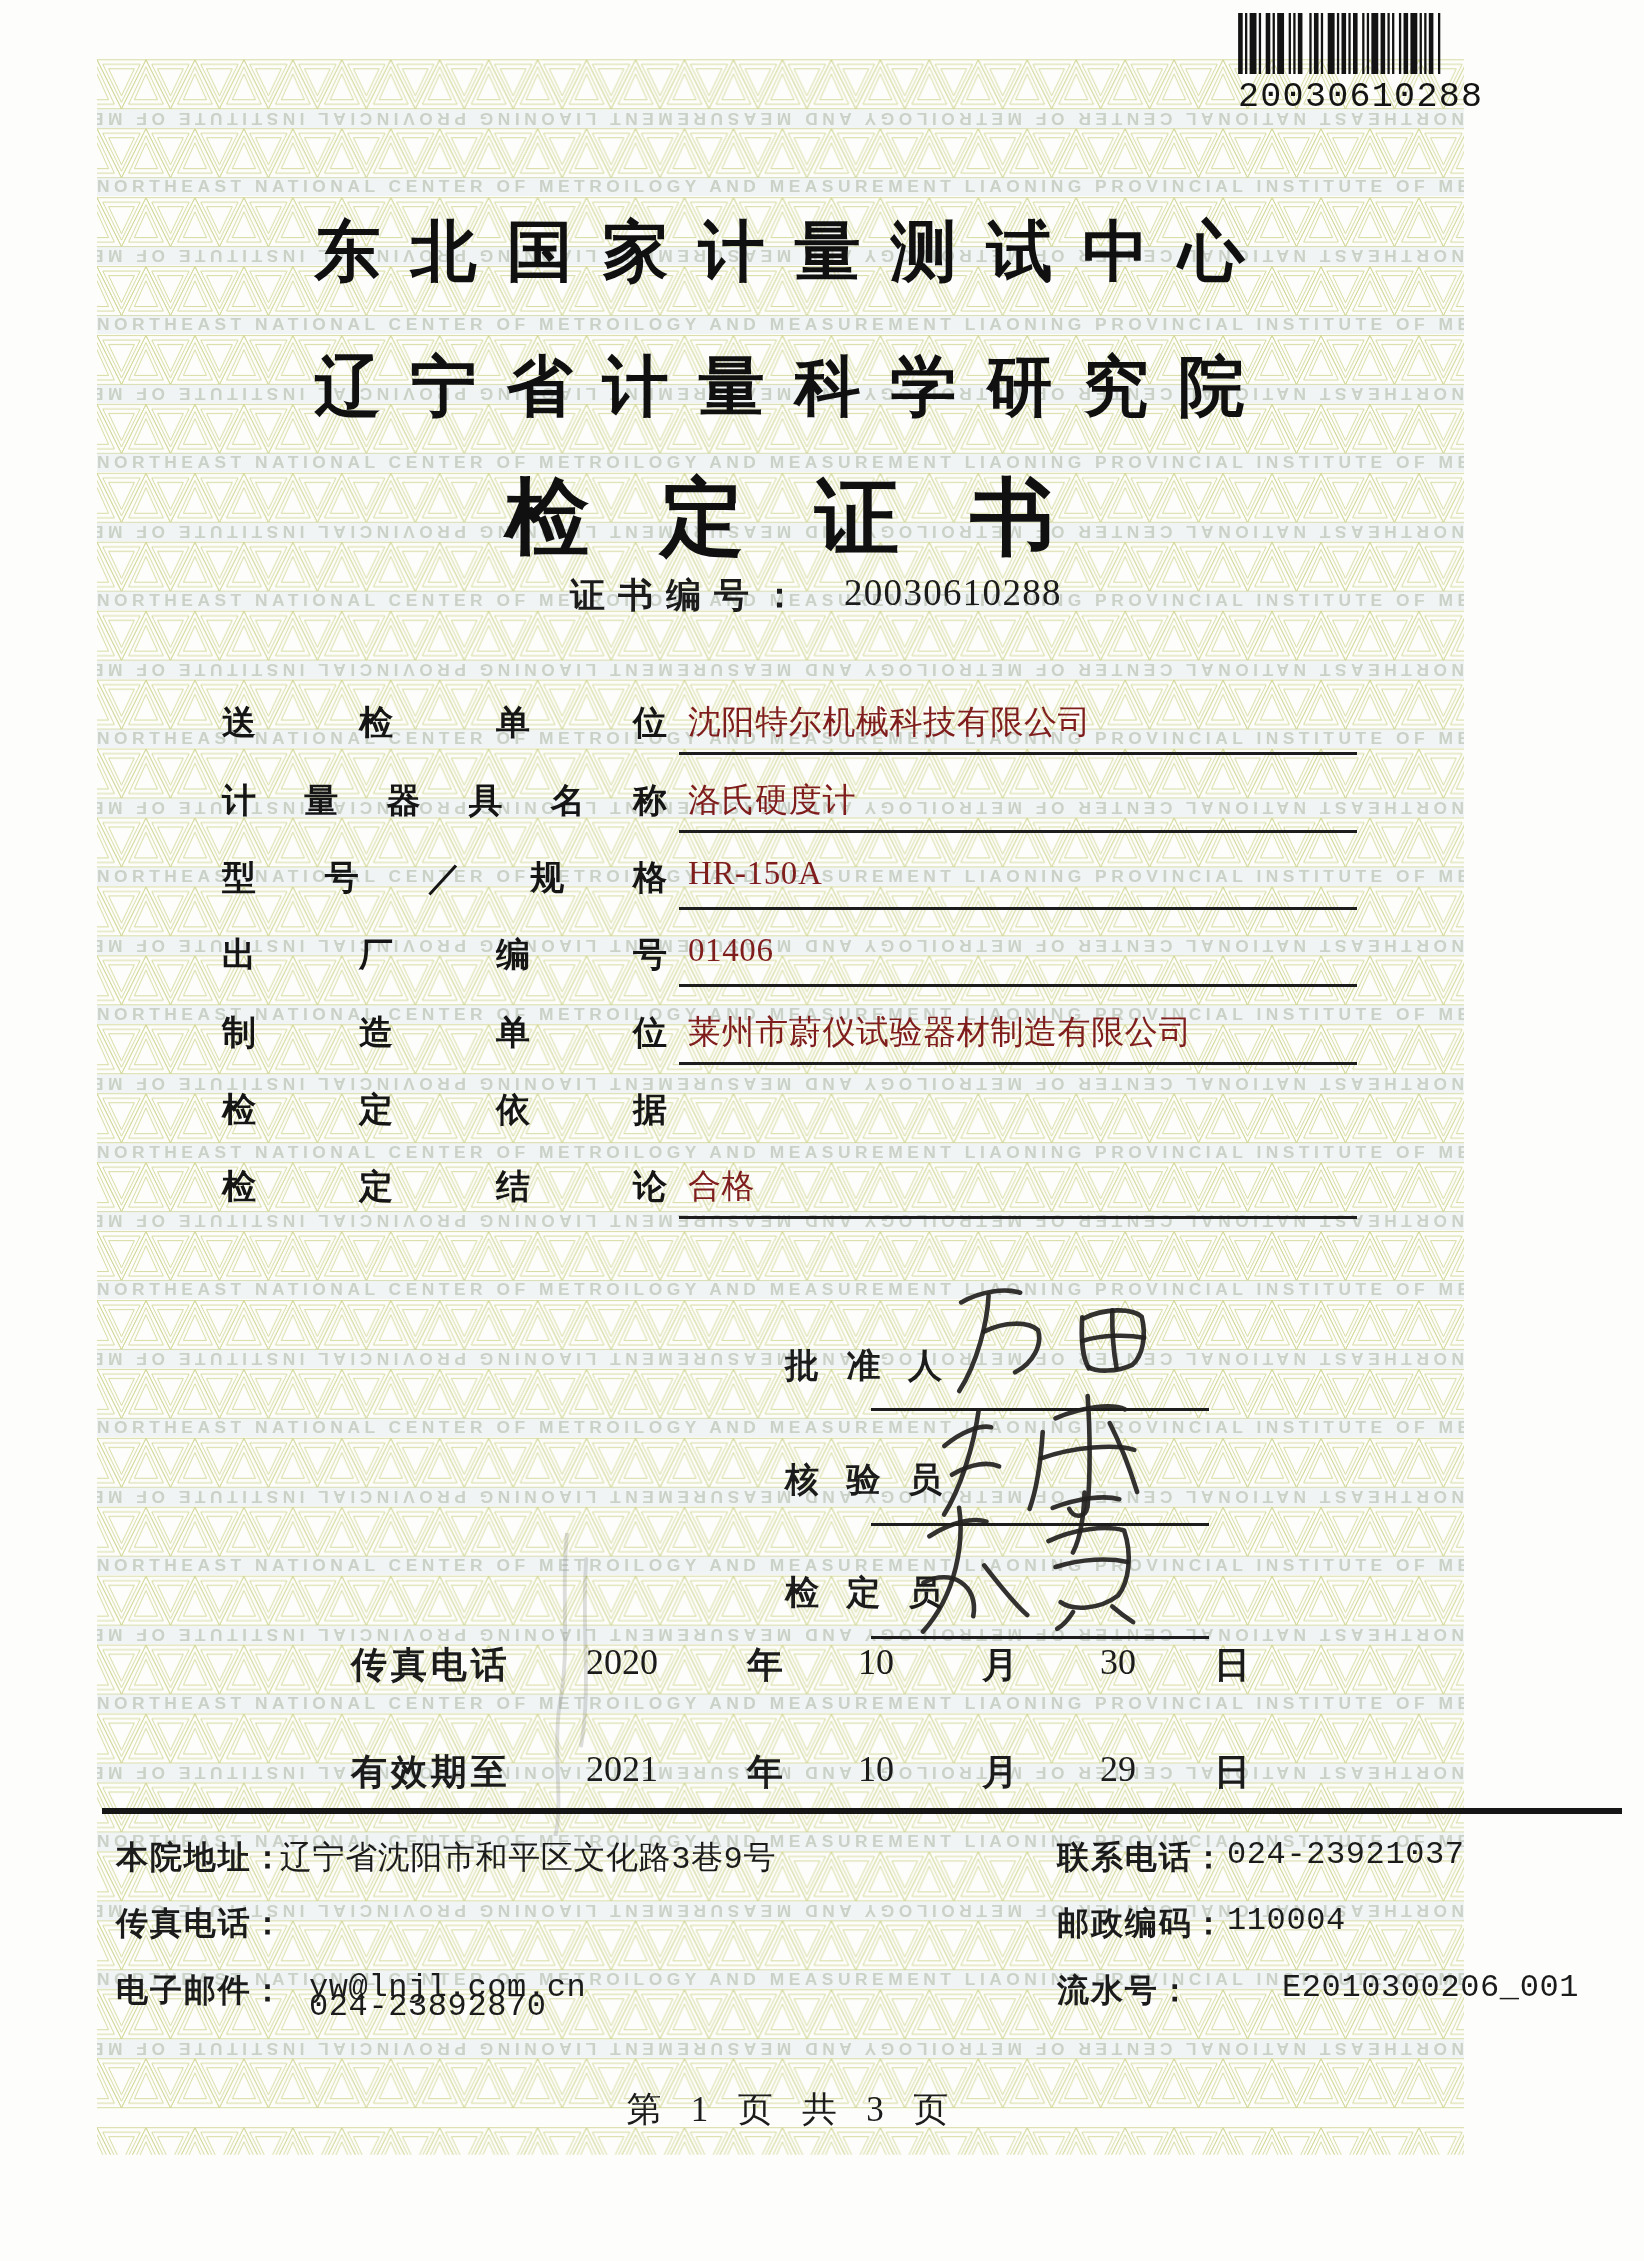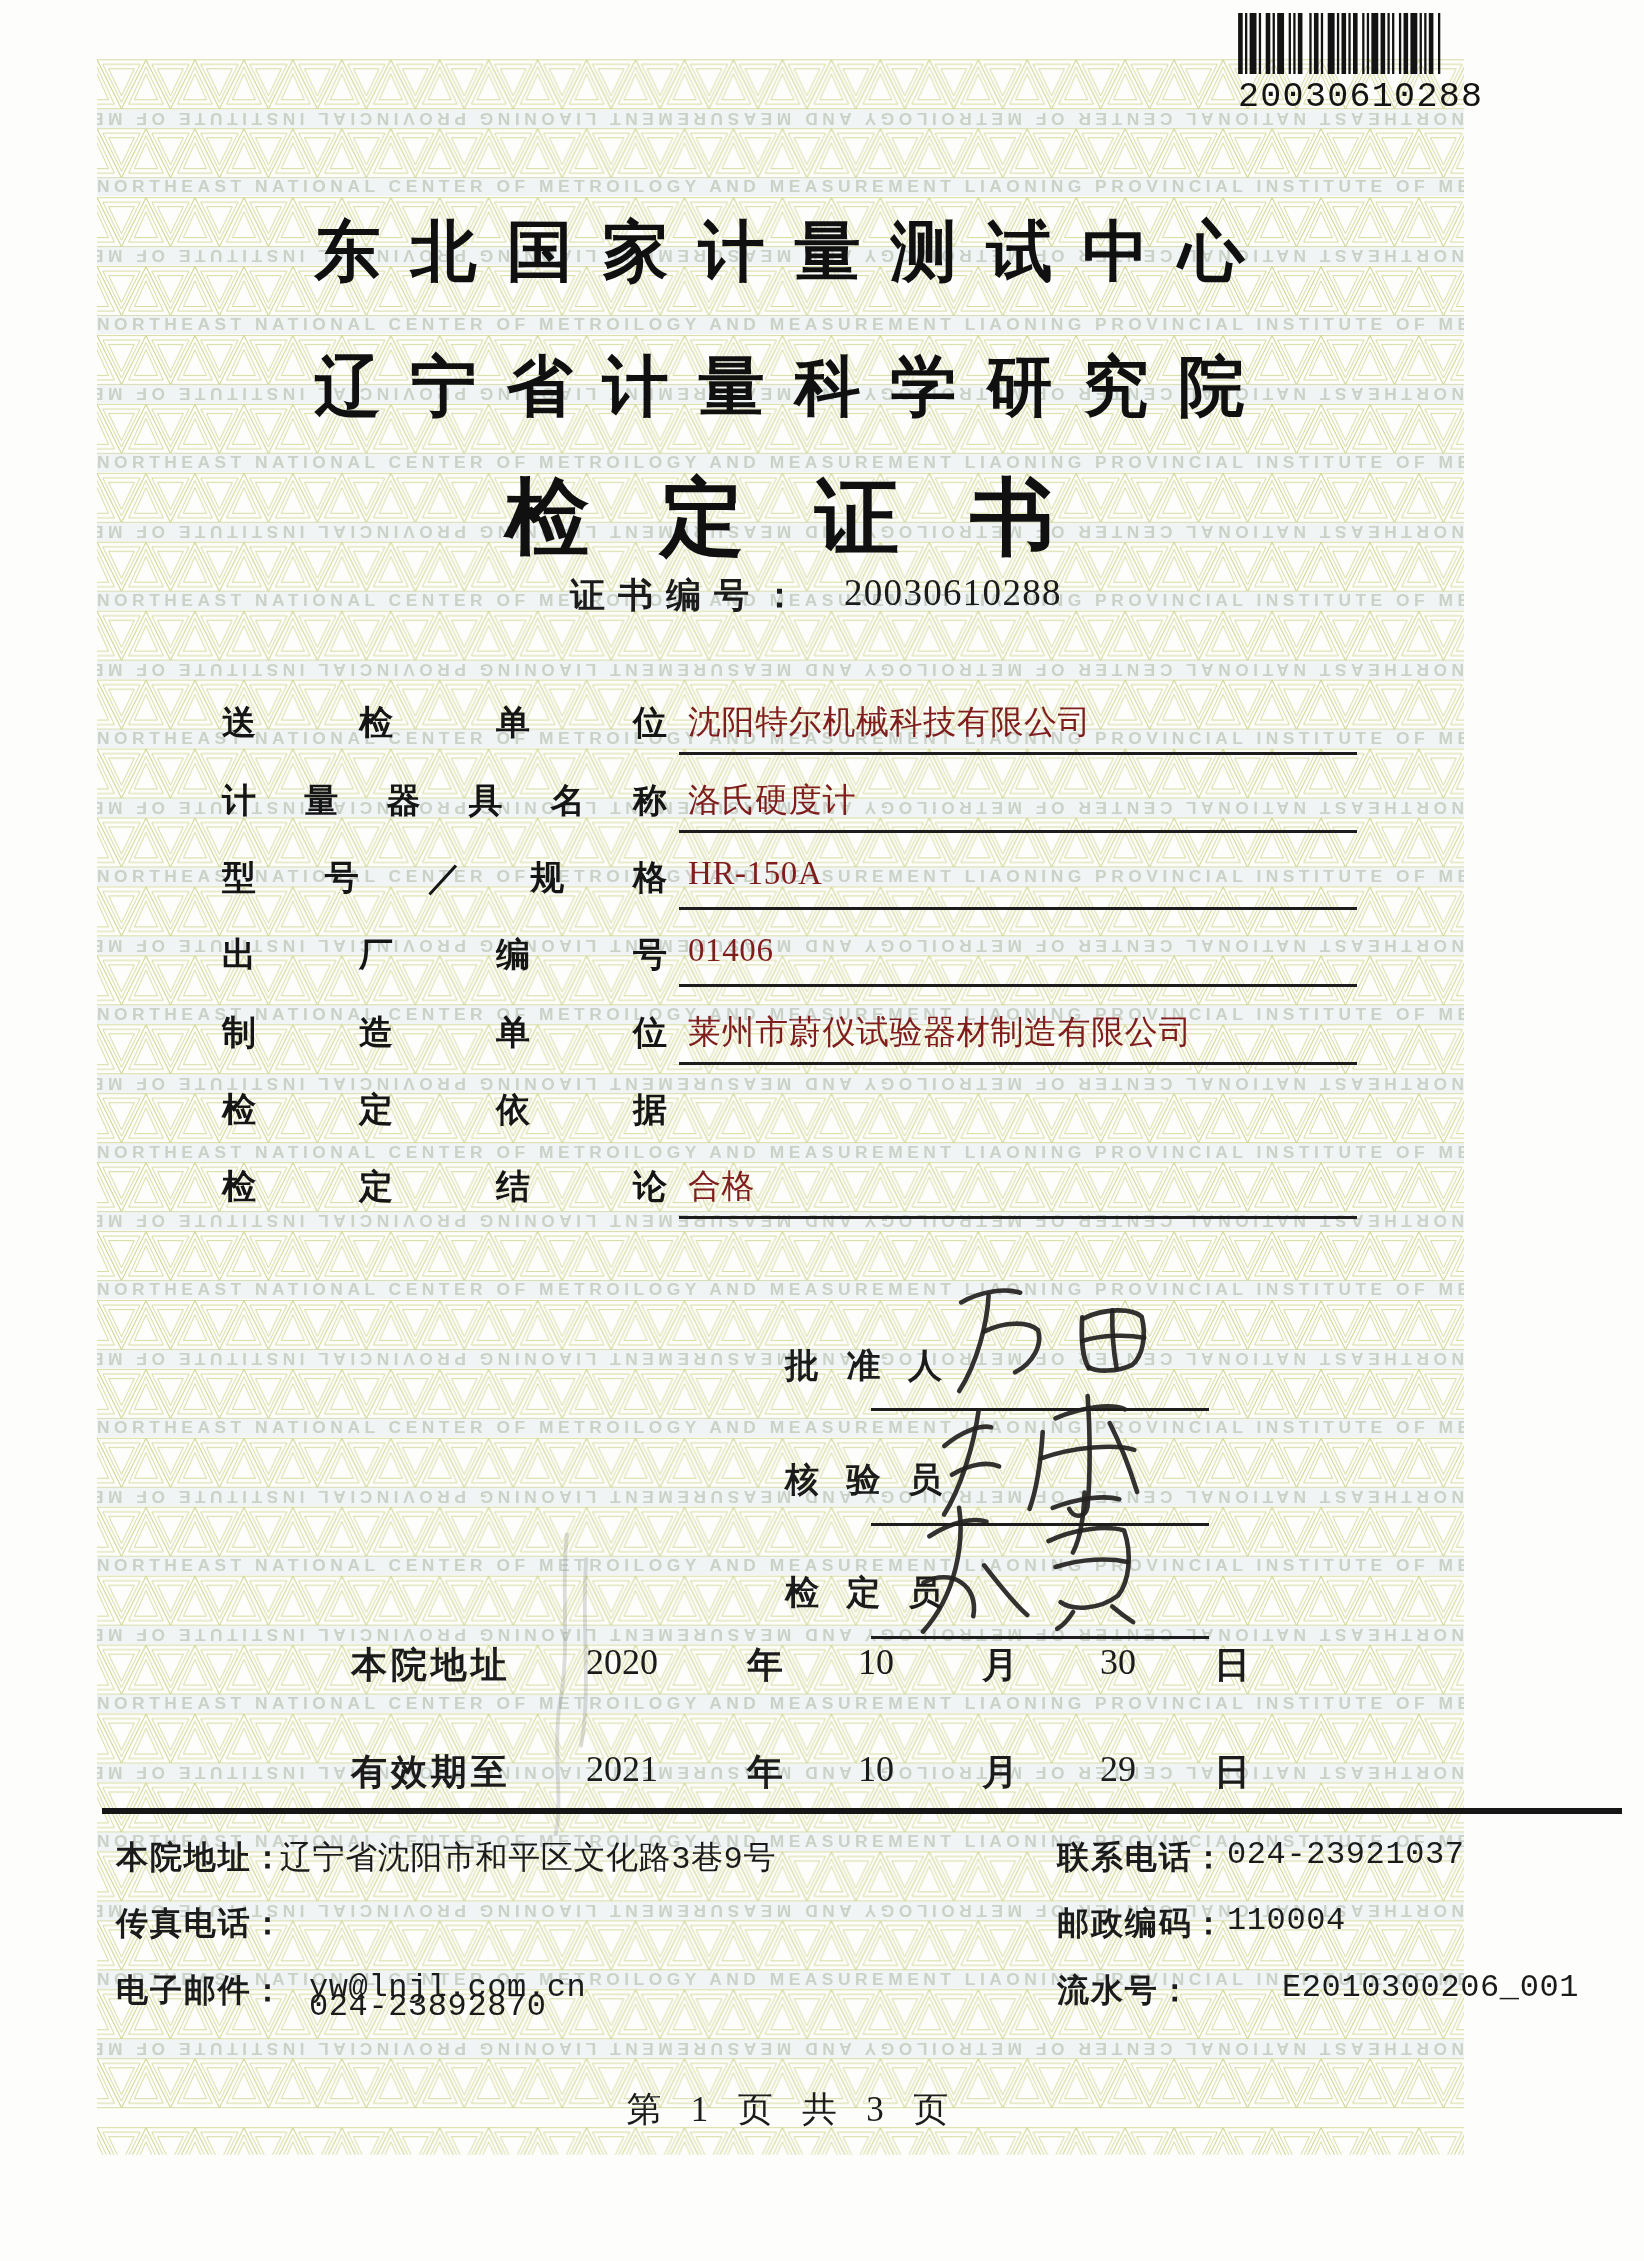--- a/index.html
+++ b/index.html
@@ -271,21 +271,21 @@
   <path d="M248,130 C290,120 330,122 358,130"></path>
   <path d="M270,200 C260,214 252,220 244,224"></path>
   <path d="M330,196 C342,208 352,216 360,222"></path>
 </svg>
 
 <svg class="abs artifact" style="left:522px;top:1533px;" width="90" height="303" viewBox="0 0 140 470">
   <path d="M70,0 C60,90 76,180 58,270 C48,340 64,420 52,470"></path>
   <path d="M100,40 C92,140 108,240 92,330"></path>
 </svg>
 
-<div class="date-label" style="top:1641px;">本院地址</div>
+<div class="date-label" style="top:1641px;">传真电话</div>
 <div class="date-num" style="left:577px;top:1641px;width:90px;">2020</div>
 <div class="date-unit" style="left:747px;top:1641px;">年</div>
 <div class="date-num" style="left:847px;top:1641px;width:58px;">10</div>
 <div class="date-unit" style="left:982px;top:1641px;">月</div>
 <div class="date-num" style="left:1089px;top:1641px;width:58px;">30</div>
 <div class="date-unit" style="left:1214px;top:1641px;">日</div>
 
 <div class="date-label" style="top:1748px;">有效期至</div>
 <div class="date-num" style="left:577px;top:1748px;width:90px;">2021</div>
 <div class="date-unit" style="left:747px;top:1748px;">年</div>

